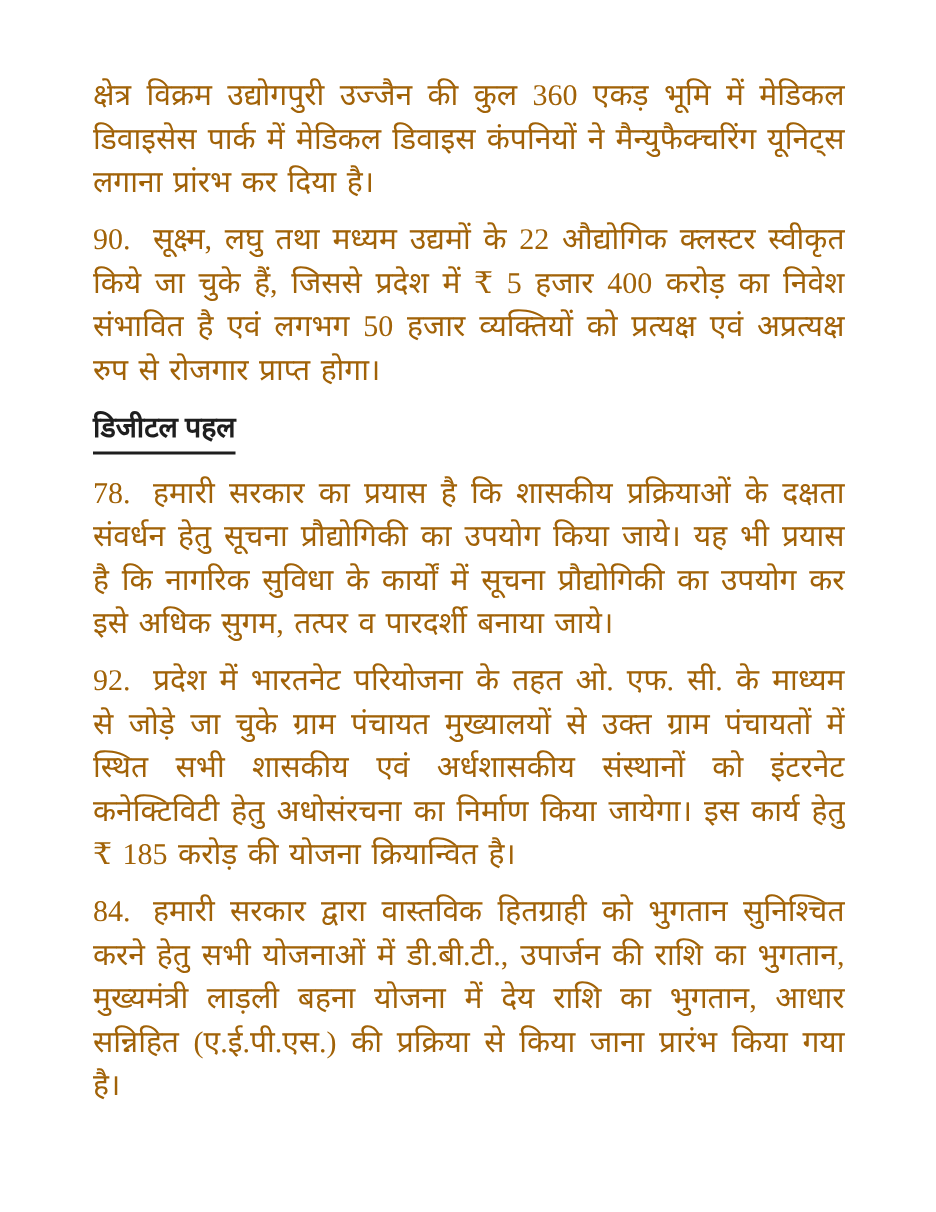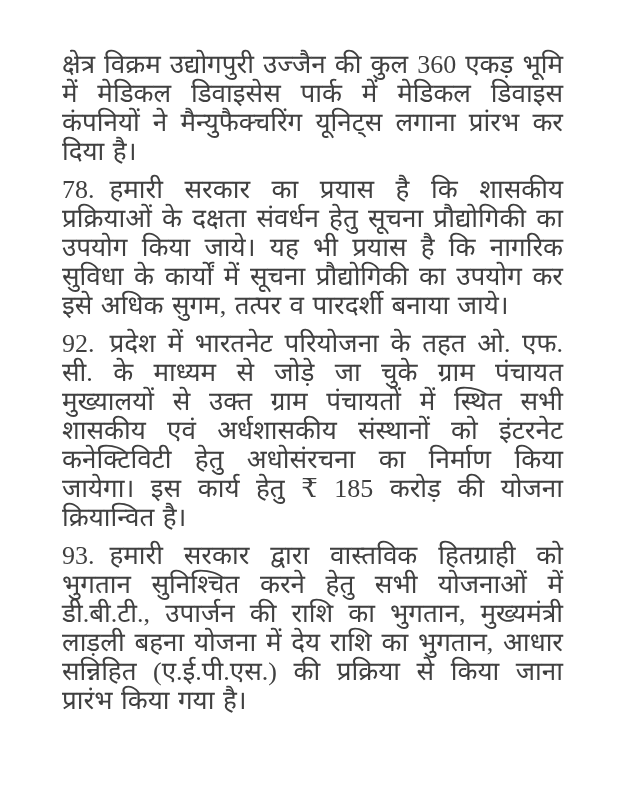--- a/index.html
+++ b/index.html
@@ -17,25 +17,25 @@
   }
   .content {
     position: absolute;
     left: 62px;
     top: 50px;
     width: 501px;
     color: #1e1e1e;
   }
   .para {
     margin: 0 0 9px 0;
-    font-size: 26px;
+    font-size: 20px;
     line-height: 29px;
     text-align: justify;
     word-spacing: 2px;
-    color: #404040;
+    color: #a16207;
   }
   .para-number {
     display: inline-block;
     margin-right: 15px;
   }
   .seg { font-weight: normal; }
   .seg.bold { font-weight: normal; }
   .heading {
     margin: 5px 0 12px 0;
     font-size: 19px;
@@ -48,17 +48,19 @@
     border-bottom: 2px solid #1e1e1e;
     padding-bottom: 1px;
   }
 </style>
 </head>
 <body>
 
 <div class="page">
   <main class="content" id="content">
       <p class="para"><span class="seg">क्षेत्र विक्रम उद्योगपुरी उज्जैन की कुल 360 एकड़ भूमि में मेडिकल डिवाइसेस पार्क में मेडिकल डिवाइस कंपनियों ने मैन्युफैक्चरिंग यूनिट्स लगाना प्रांरभ कर दिया है।</span></p>
+      <p class="para"><span class="para-number">90.</span><span class="seg">सूक्ष्म, लघु तथा मध्यम उद्यमों के 22 औद्योगिक क्लस्टर स्वीकृत किये जा चुके हैं, जिससे प्रदेश में ₹ 5 हजार 400 करोड़ का निवेश संभावित है एवं लगभग 50 हजार व्यक्तियों को प्रत्यक्ष एवं अप्रत्यक्ष रुप से रोजगार प्राप्त होगा।</span></p>
+      <h2 class="heading"><span class="heading-text">डिजीटल पहल</span></h2>
       <p class="para"><span class="para-number">78.</span><span class="seg">हमारी सरकार का प्रयास है कि शासकीय प्रक्रियाओं के दक्षता संवर्धन हेतु सूचना प्रौद्योगिकी का उपयोग किया जाये। यह भी प्रयास है कि नागरिक सुविधा के कार्यों में सूचना प्रौद्योगिकी का उपयोग कर इसे अधिक सुगम, तत्पर व पारदर्शी बनाया जाये।</span></p>
       <p class="para"><span class="para-number">92.</span><span class="seg">प्रदेश में </span><span class="seg bold">भारतनेट परियोजना</span><span class="seg"> के तहत ओ. एफ. सी. के माध्यम से जोड़े जा चुके ग्राम पंचायत मुख्यालयों से उक्त ग्राम पंचायतों में स्थित सभी शासकीय एवं अर्धशासकीय संस्थानों को इंटरनेट कनेक्टिविटी हेतु अधोसंरचना का निर्माण किया जायेगा। इस कार्य हेतु ₹ 185 करोड़ की योजना क्रियान्वित है।</span></p>
-      <p class="para"><span class="para-number">93.</span><span class="seg">हमारी सरकार द्वारा वास्तविक हितग्राही को भुगतान सुनिश्चित करने हेतु सभी योजनाओं में डी.बी.टी., उपार्जन की राशि का भुगतान, मुख्यमंत्री लाड़ली बहना योजना में देय राशि का भुगतान, आधार सन्निहित (ए.ई.पी.एस.) की प्रक्रिया से किया जाना प्रारंभ किया गया है।</span></p>
+      <p class="para"><span class="para-number">84.</span><span class="seg">हमारी सरकार द्वारा वास्तविक हितग्राही को भुगतान सुनिश्चित करने हेतु सभी योजनाओं में डी.बी.टी., उपार्जन की राशि का भुगतान, मुख्यमंत्री लाड़ली बहना योजना में देय राशि का भुगतान, आधार सन्निहित (ए.ई.पी.एस.) की प्रक्रिया से किया जाना प्रारंभ किया गया है।</span></p>
     </main>
 </div>
 
 </body></html>

